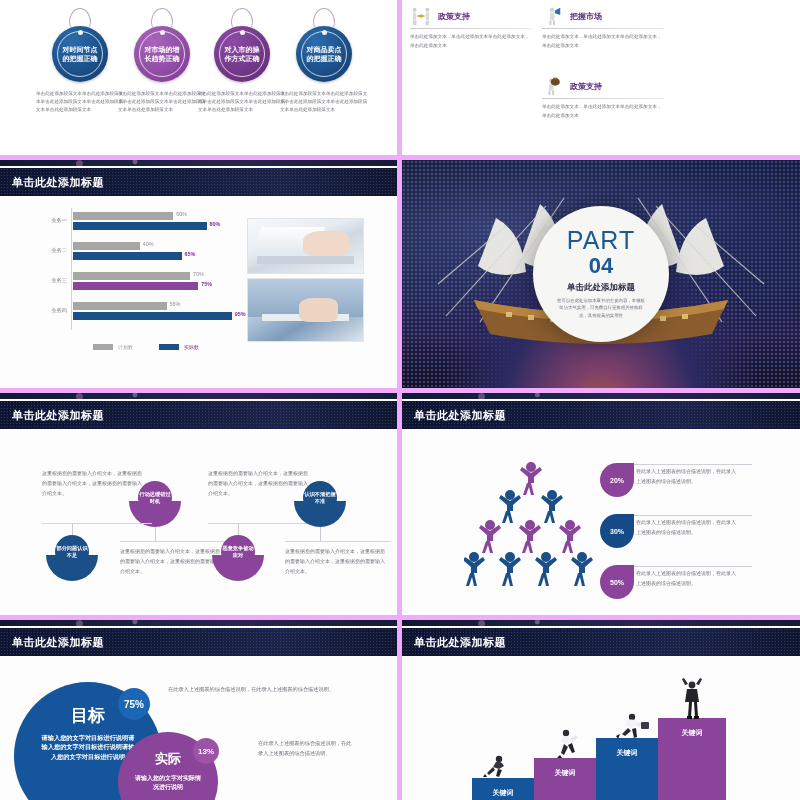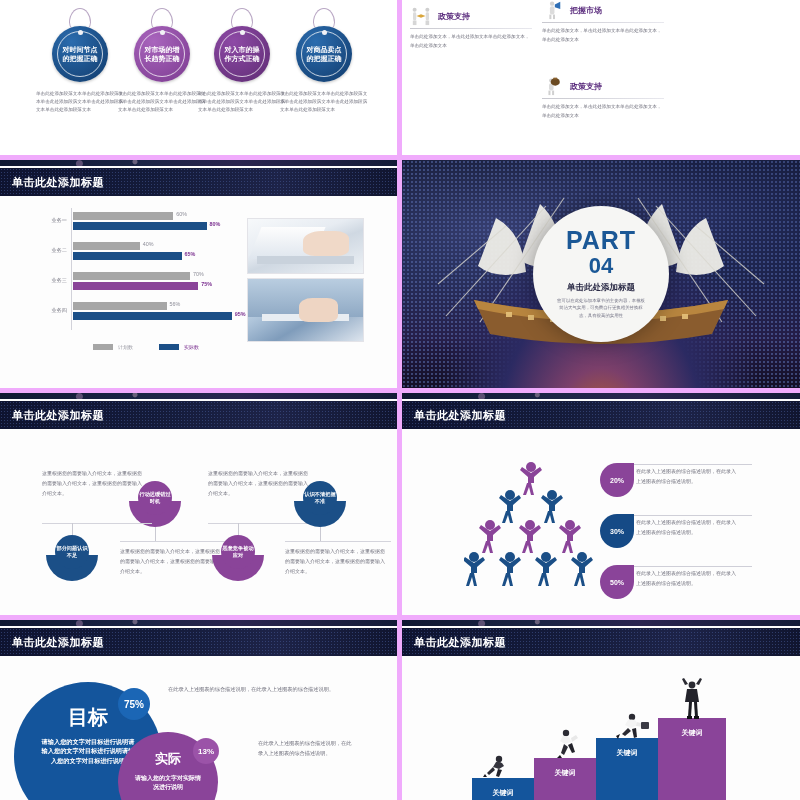--- a/index.html
+++ b/index.html
@@ -114,21 +114,21 @@
       linear-gradient(180deg,#0b1026 0%,#141a3c 50%,#241c46 78%,#130f26 100%);
     background-size:100% 100%,100% 100%,100% 100%,4px 4px,100% 100%;
   }
   .ship{ position:absolute; left:50%; top:28px; transform:translateX(-50%); }
   .cover-circle{
     position:absolute; left:50%; top:50%; transform:translate(-50%,-50%);
     width:136px; height:136px; border-radius:50%; background:#f6f6f4;
     display:flex; flex-direction:column; align-items:center; justify-content:center;
     box-shadow:0 0 22px rgba(0,0,0,.35);
   }
-  .part-word{ font-size:25px; font-weight:bold; color:#1b5896; letter-spacing:1px; line-height:1; }
+  .part-word{ font-size:25px; font-weight:normal; color:#1b5896; letter-spacing:1px; line-height:1; }
   .part-num{ font-size:22px; font-weight:bold; color:#1b5896; line-height:1.15; }
   .part-sub{ font-size:8.5px; font-weight:bold; color:#2a2a45; margin-top:3px; }
   .part-desc{ font-size:4.4px; line-height:1.75; color:#6f6f82; text-align:center;
               width:92px; margin-top:3px; }
 
   
   .s5 { left:0; top:393px; width:397px; height:222px; }
   .bowl-unit{ position:absolute; width:60px; }
   .bowl{
     position:relative; width:52px; height:26px; margin:0 auto;
@@ -252,21 +252,21 @@
           <path d="M7 11 L12 9 L17 11 L12 13 Z" fill="#d9a63c"></path>
           <rect x="3" y="16" width="4" height="5" fill="#d6d6d6"></rect>
             <rect x="17" y="16" width="4" height="5" fill="#d6d6d6"></rect>
         </svg>
         <span class="ig-title">政策支持</span>
       </div>
       <div class="ig-rule"></div>
       <div class="ig-body">单击此处添加文本，单击此处添加文本单击此处添加文本，单击此处添加文本</div>
     </div>
 
-    <div class="ig-item" style="left:140px; top:0;">
+    <div class="ig-item" style="left:140px; top:6px;">
       <div class="ig-head">
         <svg class="ig-ico" viewBox="0 0 24 22">
           <circle cx="11" cy="4" r="2.4" fill="#d2d2d2"></circle>
           <rect x="8.6" y="7" width="5" height="9" rx="2.2" fill="#dcdcdc"></rect>
           <rect x="8" y="16" width="2.2" height="5" fill="#d0d0d0"></rect>
             <rect x="12" y="16" width="2.2" height="5" fill="#d0d0d0"></rect>
           <path d="M14 5 L20 2 L20 10 L14 8 Z" fill="#2f6fb5"></path>
         </svg>
         <span class="ig-title">把握市场</span>
       </div>
@@ -557,21 +557,21 @@
     <div class="badge-txt" style="left:234px;top:176px;">在此录入上述图表的综合描述说明，在此录入上述图表的综合描述说明。</div>
   </div>
 
   <div class="slide s7">
     <div class="topstrip"></div>
     <div class="titlebar" style="top:8px;height:28px;padding-left:12px;">
       <span class="ttext" style="font-size:11px;">单击此处添加标题</span>
     </div>
 
     <div class="bub goal" style="left:14px;top:62px;width:148px;height:148px;padding-top:22px;">
-      <div class="hd" style="font-size:20px;">目标</div>
+      <div class="hd" style="font-size:17px;">目标</div>
       <div class="bd" style="font-size:6.2px;width:94px;margin-top:6px;">请输入您的文字对目标进行说明请输入您的文字对目标进行说明请输入您的文字对目标进行说明</div>
     </div>
     <div class="pct goal" style="left:118px;top:68px;width:32px;height:32px;font-size:10px;">
       <span>75%</span>
     </div>
 
     <div class="bub real" style="left:118px;top:112px;width:100px;height:100px;padding-top:18px;">
       <div class="hd" style="font-size:13px;">实际</div>
       <div class="bd" style="font-size:6px;width:66px;margin-top:6px;">请输入您的文字对实际情况进行说明</div>
     </div>

